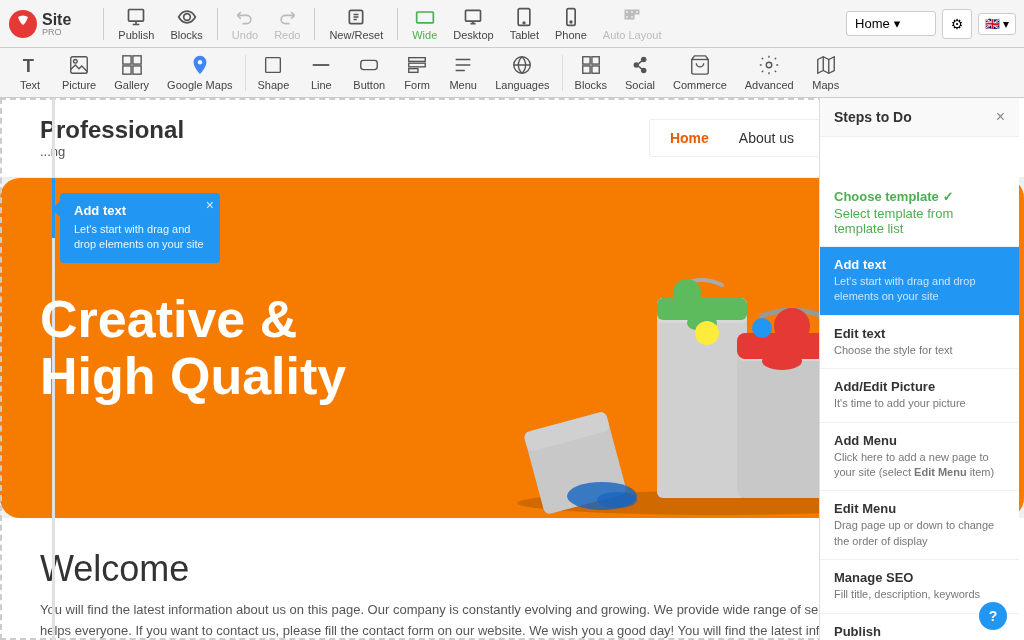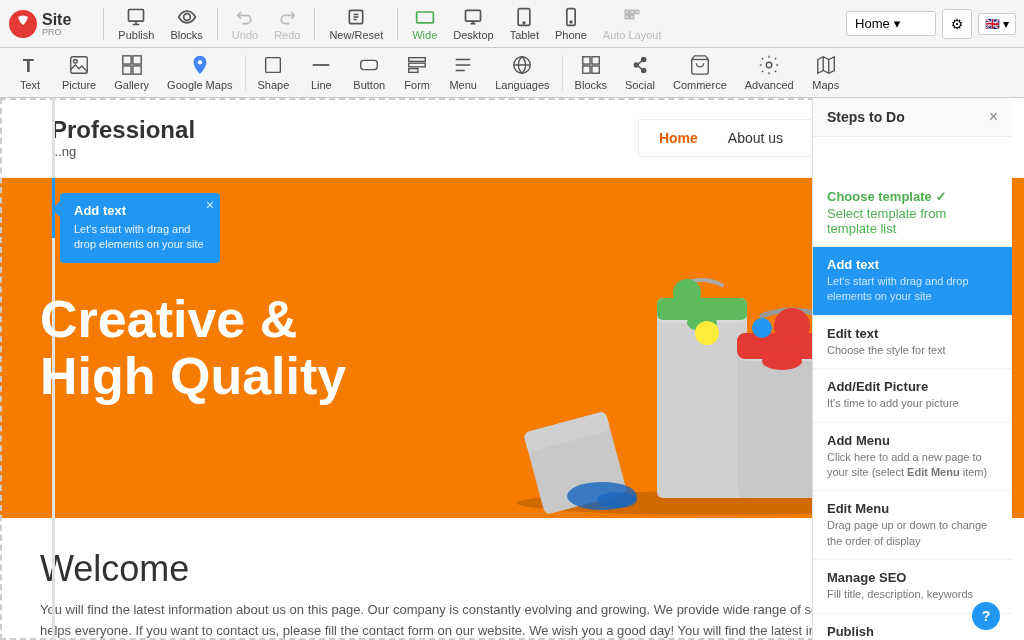--- a/index.html
+++ b/index.html
@@ -34,53 +34,53 @@
     
     #canvas-area { position: relative; height: calc(640px - 98px); overflow: hidden; }
 
     
     #site-preview {
       position: absolute; left: 0; top: 0; right: 0; bottom: 0;
     }
 
     
     #site-header {
-      background: white; height: 80px; display: flex; align-items: center; padding: 0 51px;
+      background: white; height: 80px; display: flex; align-items: center; padding: 0 40px;
       border-bottom: 1px solid #eee; position: relative;
     }
     #site-logo-area { flex: 1; }
     #site-logo-text { font-size: 24px; font-weight: bold; color: #333; }
     #site-logo-sub { font-size: 13px; color: #555; }
     #site-nav { display: flex; align-items: center; gap: 30px; margin-left: auto; background: white; padding: 10px 20px; border: 1px solid #eee; border-radius: 2px; }
     .nav-item { font-size: 14px; color: #333; cursor: pointer; text-decoration: none; }
     .nav-item.active { color: #e65c00; font-weight: bold; }
 
     
     #hero {
       background: #f57c00; height: 340px; position: relative; overflow: hidden;
-      display: flex; align-items: center; padding: 0 40px;
+      display: flex; align-items: center; padding: 0 40px; border-radius: 20px;
     }
     #hero-text { z-index: 2; }
     #hero-title { font-size: 52px; font-weight: bold; color: white; line-height: 1.1; max-width: 380px; }
     #hero-image-area {
       position: absolute; right: 0; top: 0; bottom: 0; width: 60%;
       display: flex; align-items: flex-end; justify-content: center;
     }
 
     
     #welcome-section { background: white; padding: 30px 40px; }
     #welcome-title { font-size: 36px; color: #333; margin-bottom: 10px; }
     #welcome-text { font-size: 13px; color: #555; line-height: 1.6; }
 
     
     #canvas-border { position: absolute; left: 0; top: 0; right: 200px; bottom: 0; border: 2px dashed #ccc; pointer-events: none; }
 
     
     #steps-panel {
-      position: absolute; right: 12px; top: 0; width: 200px; height: 100%;
+      position: absolute; right: 5px; top: 0; width: 200px; height: 100%;
       background: white; border-left: 1px solid #ddd; display: flex; flex-direction: column;
       font-family: Arial, sans-serif;
     }
     #steps-header {
       display: flex; align-items: center; justify-content: space-between;
       padding: 10px 14px; border-bottom: 1px solid #eee; background: #f9f9f9;
     }
     #steps-title { font-size: 14px; font-weight: bold; color: #333; }
     #steps-close { font-size: 16px; color: #888; cursor: pointer; }
     #steps-list { flex: 1; overflow-y: auto; }

